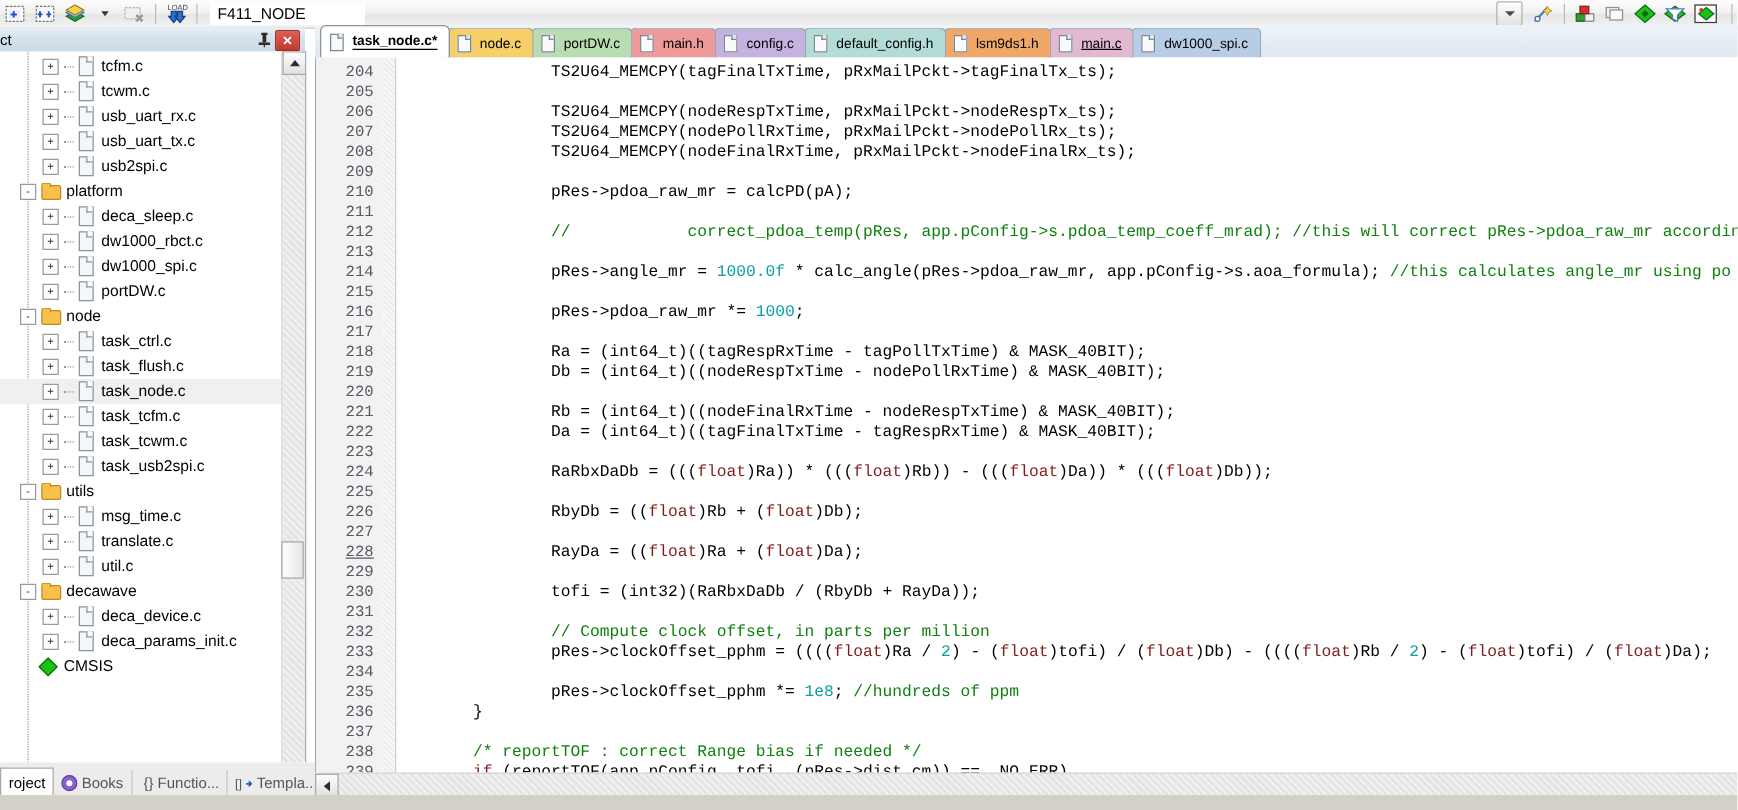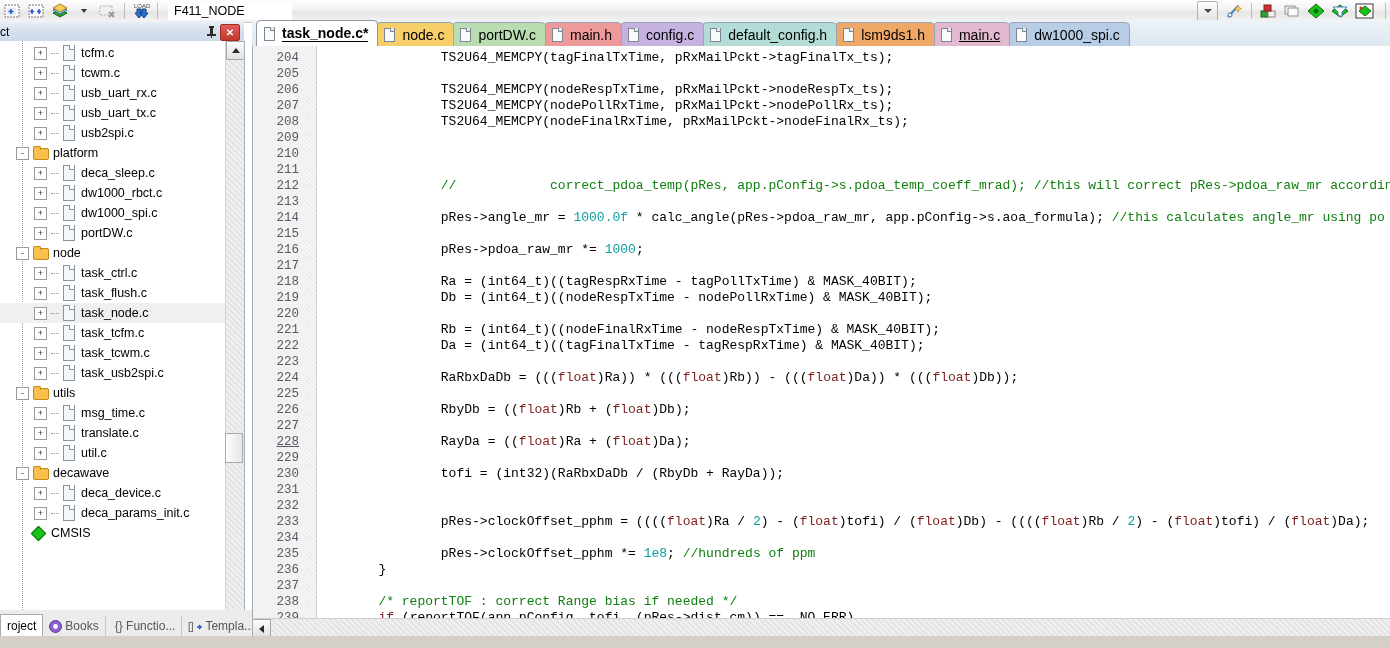--- a/index.html
+++ b/index.html
@@ -147,21 +147,21 @@
   }
 
   
   .tabbar {
     position:absolute; left:252px; top:20px; width:1138px; height:26px;
     background: linear-gradient(to bottom,#eef3f8,#dde7f0);
     display:flex; align-items:flex-end; padding-left:4px;
   }
   .etab {
     height: 23px; display:flex; align-items:center; padding:0 9px 0 7px;
-    margin-right: -2px; font-size:14px; color:#000; position:relative;
+    margin-right: -2px; font-size:11px; color:#000; position:relative;
     border:1px solid #9aa5b1; border-bottom:none;
     border-radius: 5px 5px 0 0; white-space:nowrap;
   }
   .etab.active { height:25px; z-index:5; border-color:#8a95a1; }
   .etab .tico {
     width:12px; height:14px; margin-right:6px; position:relative; flex:none;
   }
   .etab .tico::before {
     content:""; position:absolute; left:0; top:0; width:9px; height:12px;
     background:#f8fafc; border:1px solid #7e8791;
@@ -598,20 +598,21 @@
         <div class="ln" style="top: 564px;">239</div>
       </div>
     <div class="gutter-fold"></div>
     <div class="code-area" id="code-area">
         <div class="cl" style="top: 4px;"><span>                TS2U64_MEMCPY(tagFinalTxTime, pRxMailPckt-&gt;tagFinalTx_ts);</span></div>
         <div class="cl" style="top: 20px;"><span></span></div>
         <div class="cl" style="top: 36px;"><span>                TS2U64_MEMCPY(nodeRespTxTime, pRxMailPckt-&gt;nodeRespTx_ts);</span></div>
         <div class="cl" style="top: 52px;"><span>                TS2U64_MEMCPY(nodePollRxTime, pRxMailPckt-&gt;nodePollRx_ts);</span></div>
         <div class="cl" style="top: 68px;"><span>                TS2U64_MEMCPY(nodeFinalRxTime, pRxMailPckt-&gt;nodeFinalRx_ts);</span></div>
         <div class="cl" style="top: 84px;"><span></span></div>
+        <div class="cl" style="top: 100px;"><span>                pRes-&gt;pdoa_raw_mr = calcPD(pA);</span></div>
         <div class="cl" style="top: 116px;"><span></span></div>
         <div class="cl" style="top: 132px;"><span class="cm">                //            correct_pdoa_temp(pRes, app.pConfig-&gt;s.pdoa_temp_coeff_mrad); //this will correct pRes-&gt;pdoa_raw_mr accordin</span></div>
         <div class="cl" style="top: 148px;"><span></span></div>
         <div class="cl" style="top: 164px;"><span>                pRes-&gt;angle_mr = </span><span class="num">1000.0f</span><span> * calc_angle(pRes-&gt;pdoa_raw_mr, app.pConfig-&gt;s.aoa_formula); </span><span class="cm">//this calculates angle_mr using po</span></div>
         <div class="cl" style="top: 180px;"><span></span></div>
         <div class="cl" style="top: 196px;"><span>                pRes-&gt;pdoa_raw_mr *= </span><span class="num">1000</span><span>;</span></div>
         <div class="cl" style="top: 212px;"><span></span></div>
         <div class="cl" style="top: 228px;"><span>                Ra = (int64_t)((tagRespRxTime - tagPollTxTime) &amp; MASK_40BIT);</span></div>
         <div class="cl" style="top: 244px;"><span>                Db = (int64_t)((nodeRespTxTime - nodePollRxTime) &amp; MASK_40BIT);</span></div>
         <div class="cl" style="top: 260px;"><span></span></div>
@@ -619,20 +620,21 @@
         <div class="cl" style="top: 292px;"><span>                Da = (int64_t)((tagFinalTxTime - tagRespRxTime) &amp; MASK_40BIT);</span></div>
         <div class="cl" style="top: 308px;"><span></span></div>
         <div class="cl" style="top: 324px;"><span>                RaRbxDaDb = (((</span><span class="kw">float</span><span>)Ra)) * (((</span><span class="kw">float</span><span>)Rb)) - (((</span><span class="kw">float</span><span>)Da)) * (((</span><span class="kw">float</span><span>)Db));</span></div>
         <div class="cl" style="top: 340px;"><span></span></div>
         <div class="cl" style="top: 356px;"><span>                RbyDb = ((</span><span class="kw">float</span><span>)Rb + (</span><span class="kw">float</span><span>)Db);</span></div>
         <div class="cl" style="top: 372px;"><span></span></div>
         <div class="cl" style="top: 388px;"><span>                RayDa = ((</span><span class="kw">float</span><span>)Ra + (</span><span class="kw">float</span><span>)Da);</span></div>
         <div class="cl" style="top: 404px;"><span></span></div>
         <div class="cl" style="top: 420px;"><span>                tofi = (int32)(RaRbxDaDb / (RbyDb + RayDa));</span></div>
         <div class="cl" style="top: 436px;"><span></span></div>
+        <div class="cl" style="top: 452px;"><span class="cm">                // Compute clock offset, in parts per million</span></div>
         <div class="cl" style="top: 468px;"><span>                pRes-&gt;clockOffset_pphm = ((((</span><span class="kw">float</span><span>)Ra / </span><span class="num">2</span><span>) - (</span><span class="kw">float</span><span>)tofi) / (</span><span class="kw">float</span><span>)Db) - ((((</span><span class="kw">float</span><span>)Rb / </span><span class="num">2</span><span>) - (</span><span class="kw">float</span><span>)tofi) / (</span><span class="kw">float</span><span>)Da);</span></div>
         <div class="cl" style="top: 484px;"><span></span></div>
         <div class="cl" style="top: 500px;"><span>                pRes-&gt;clockOffset_pphm *= </span><span class="num">1e8</span><span>; </span><span class="cm">//hundreds of ppm</span></div>
         <div class="cl" style="top: 516px;"><span>        }</span></div>
         <div class="cl" style="top: 532px;"><span></span></div>
         <div class="cl" style="top: 548px;"><span class="cm">        /* reportTOF : correct Range bias if needed */</span></div>
         <div class="cl" style="top: 564px;"><span>        </span><span class="kw">if</span><span> (reportTOF(app.pConfig, tofi, (pRes-&gt;dist_cm)) == _NO_ERR)</span></div>
       </div>
   </div>
 

